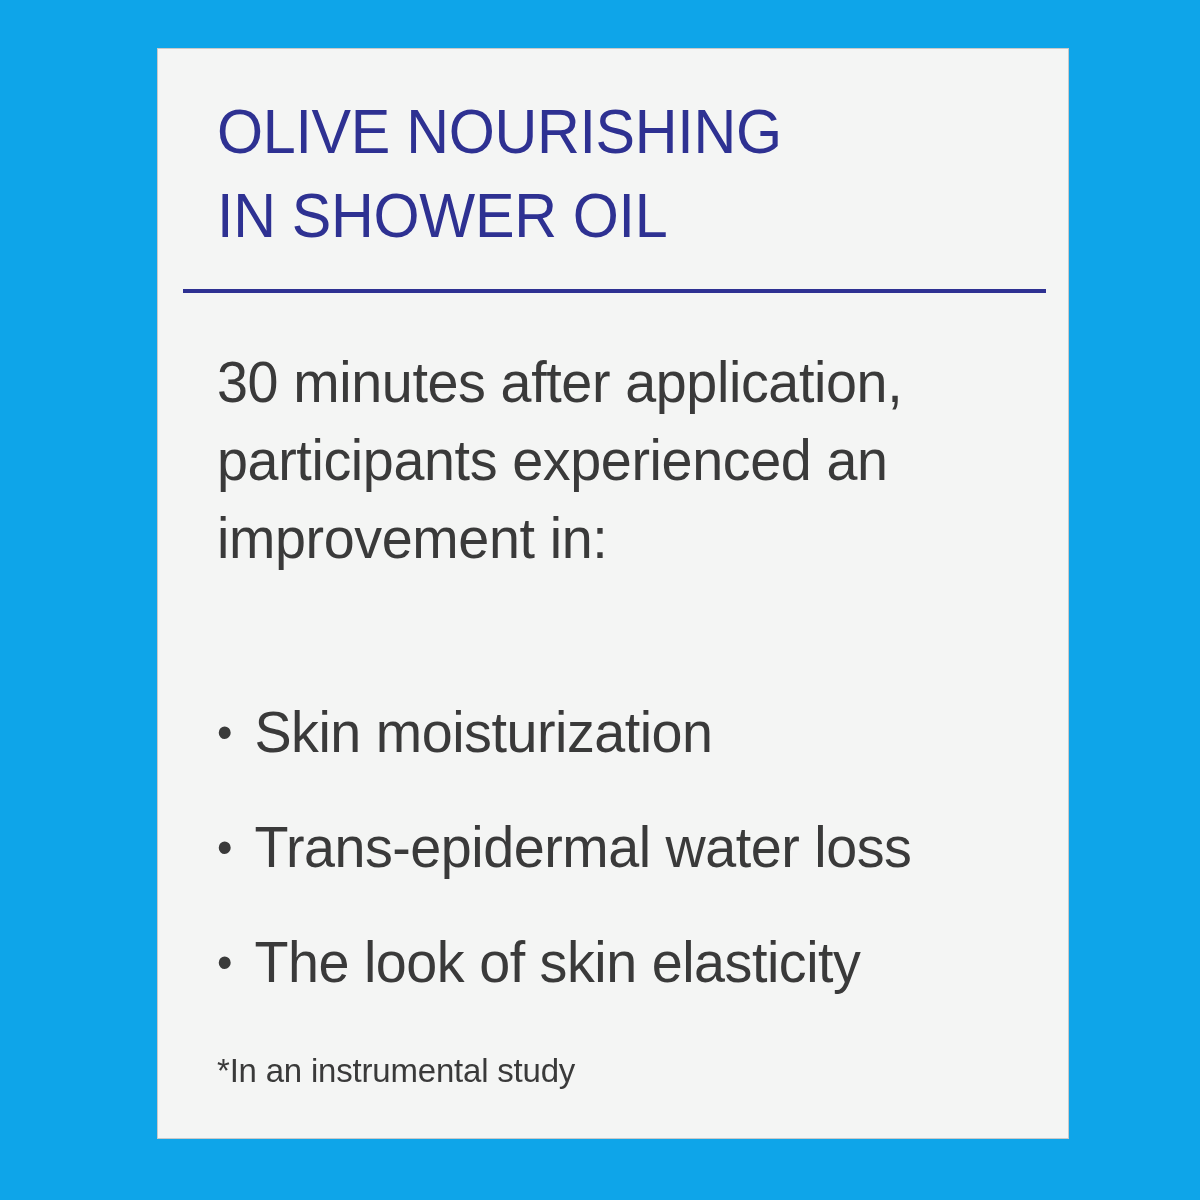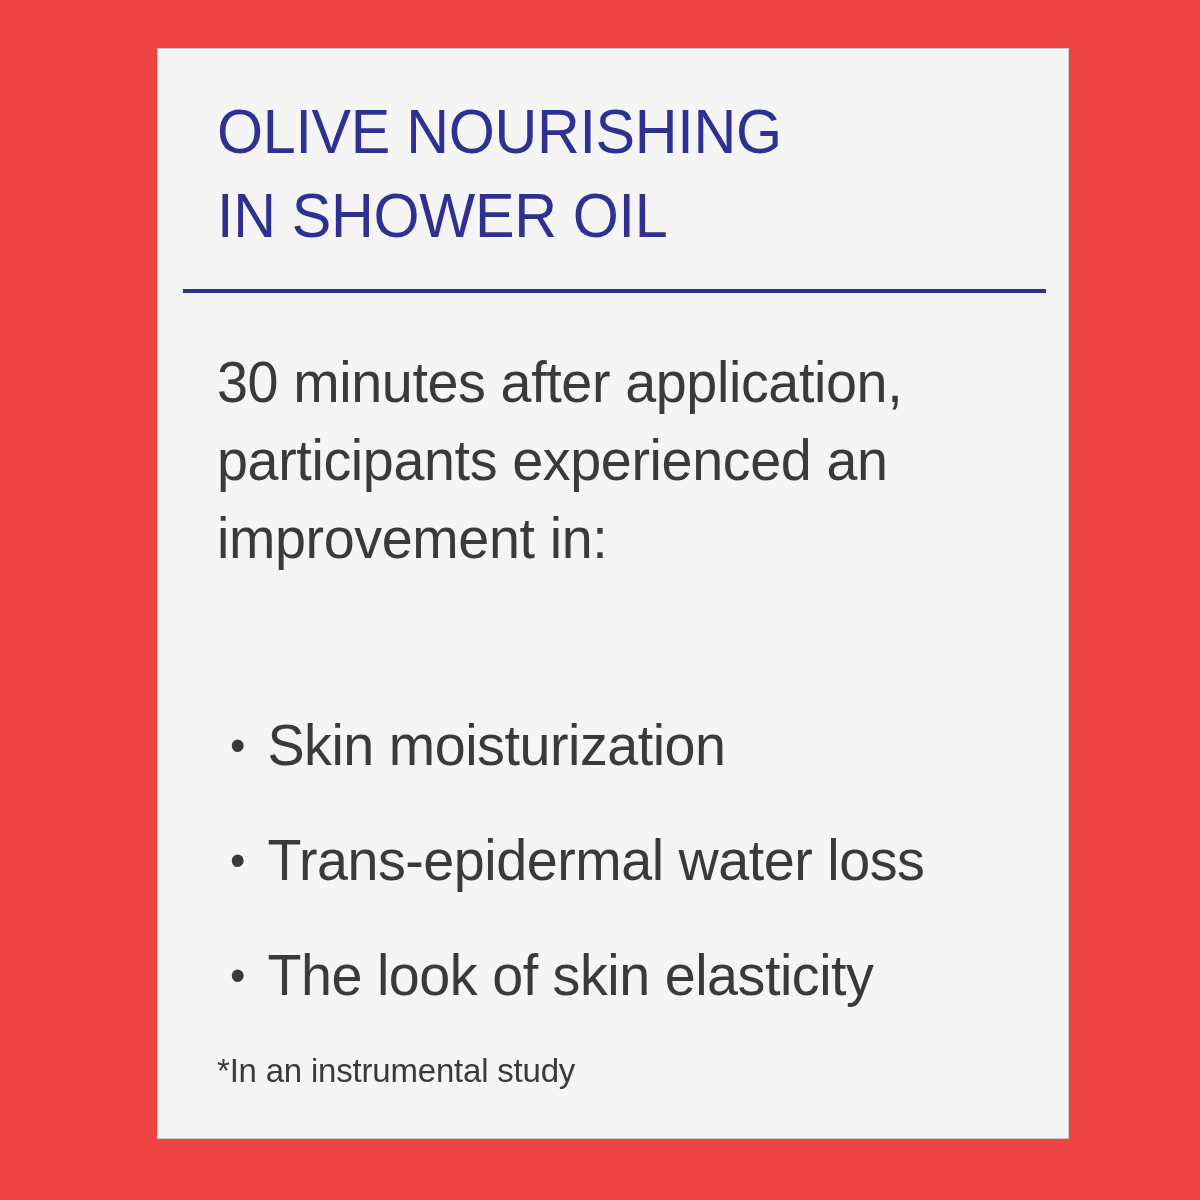--- a/index.html
+++ b/index.html
@@ -11,21 +11,21 @@
     height: 1200px;
     background: #f4f5f4;
     font-family: "Liberation Sans", sans-serif;
     overflow: hidden;
   }
 
   #canvas {
     position: relative;
     width: 1200px;
     height: 1200px;
-    background: #ef4444;
+    background: #0ea5e9;
   }
 
   
   #info-card {
     position: absolute;
     left: 157px;
     top: 48px;
     width: 912px;
     height: 1091px;
     box-sizing: border-box;
@@ -77,21 +77,21 @@
     transform: scaleX(0.96);
     transform-origin: left top;
   }
 
   
   .benefit-list {
     position: absolute;
     left: 59px;
     top: 648px;
     width: 860px;
-    margin: 13px;
+    margin: 0;
     padding: 0;
     list-style: none;
   }
   .benefit-item {
     position: relative;
     height: 115px;
     color: #3a3a3a;
     font-size: 58px;
     line-height: 70px;
     letter-spacing: -0.5px;

